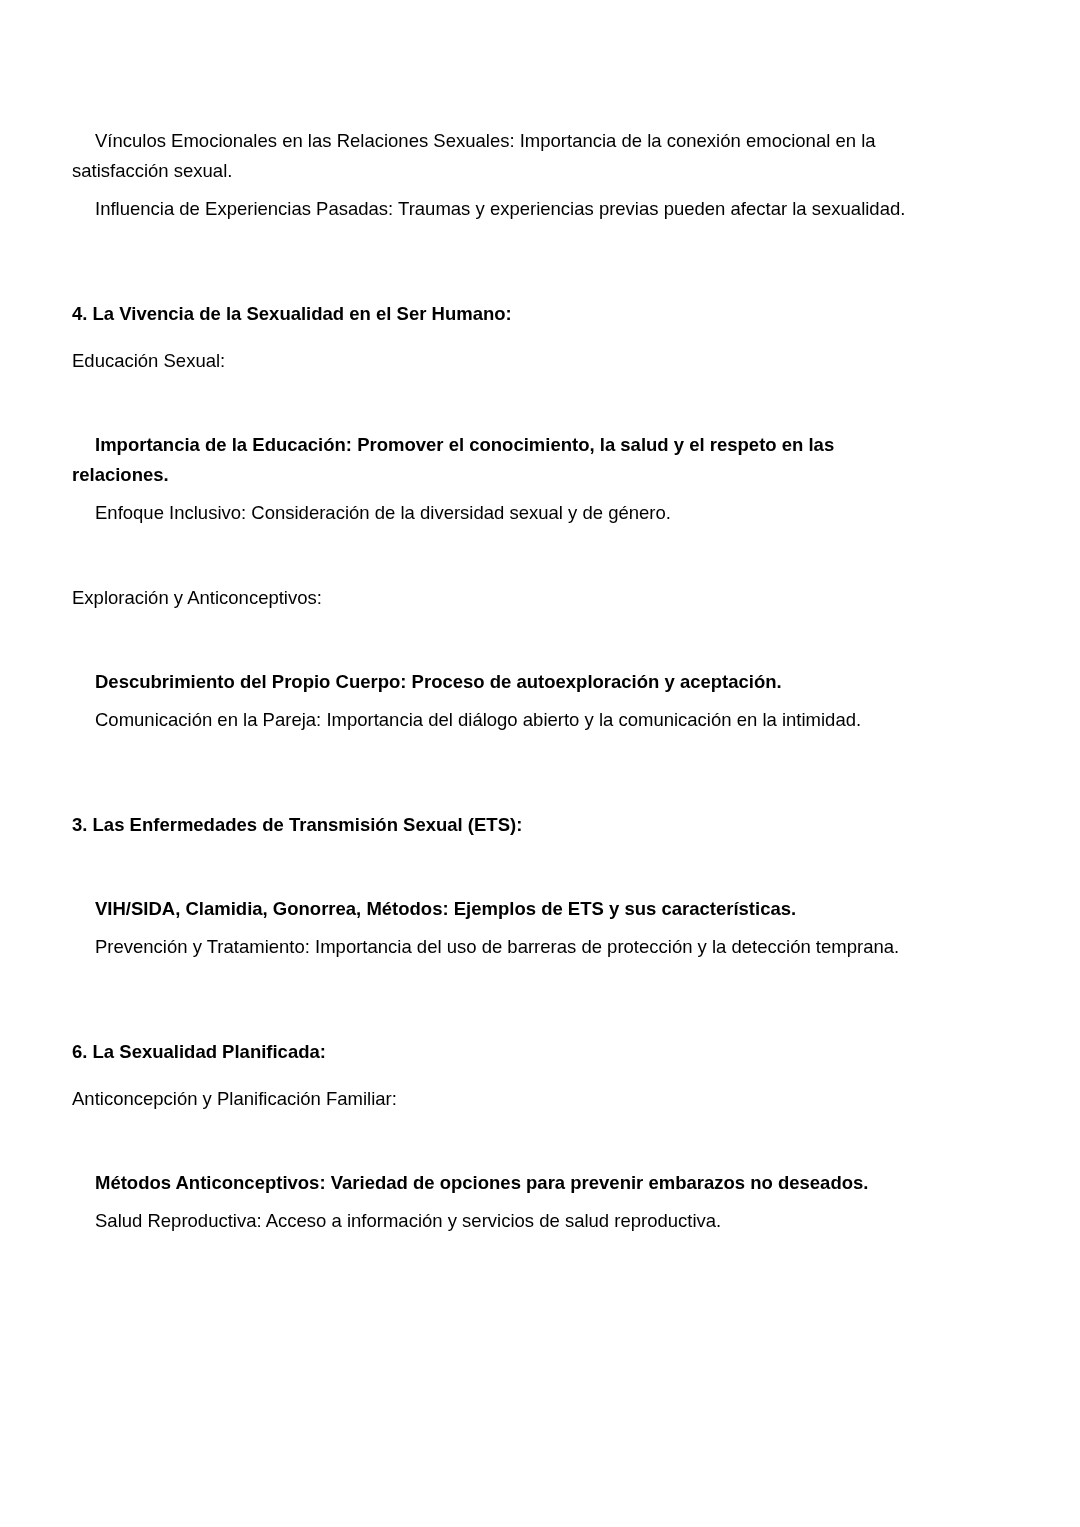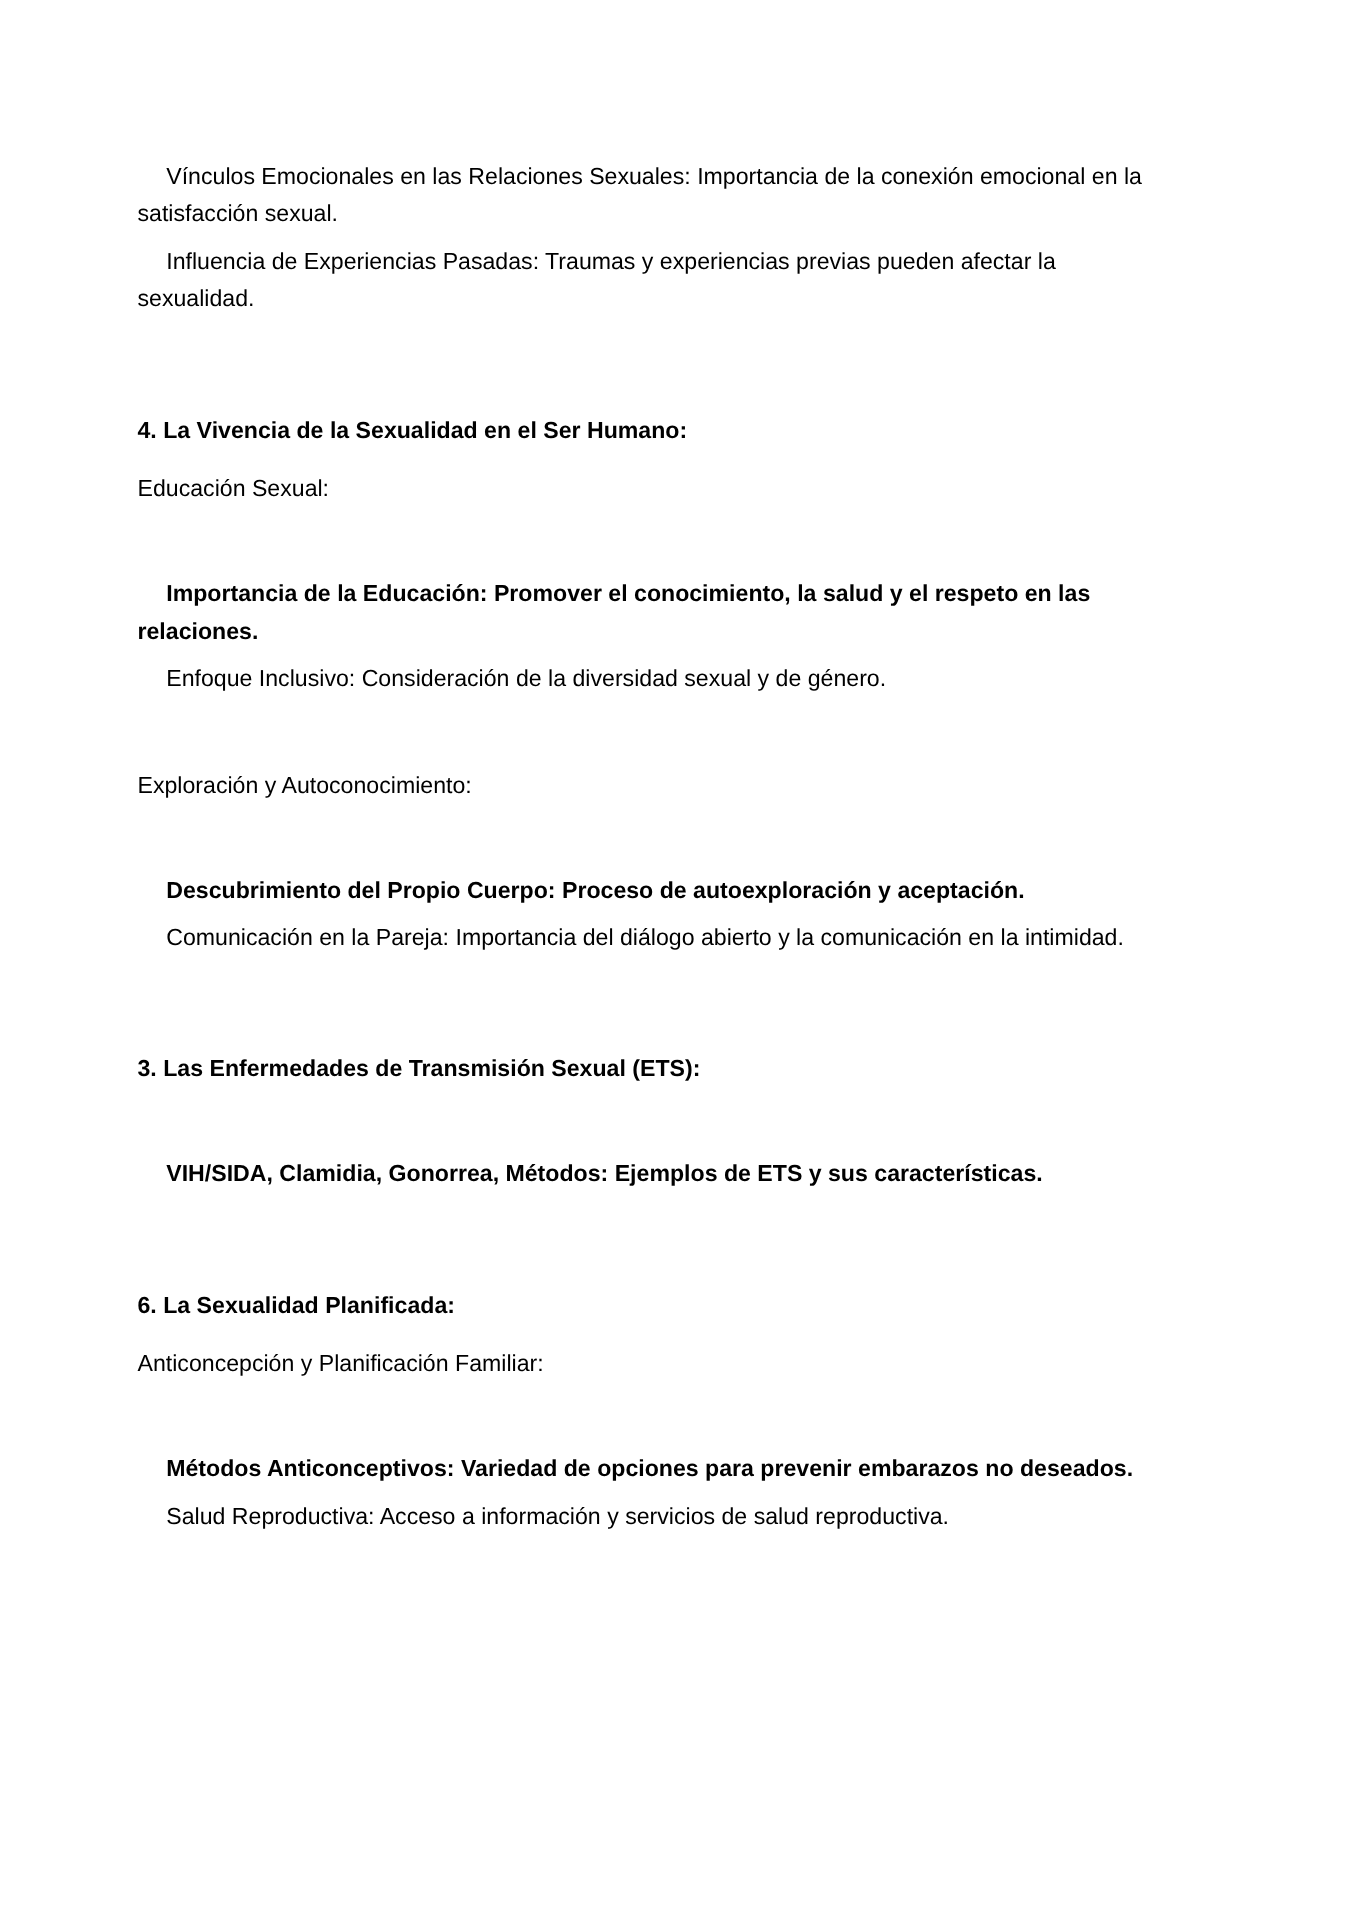--- a/index.html
+++ b/index.html
@@ -5,21 +5,21 @@
   * { margin: 0; padding: 0; box-sizing: border-box; }
   html, body { background: #ffffff; }
   .page {
     width: 1080px;
     height: 1299px;
     background: #ffffff;
     color: #000000;
     font-family: "Liberation Sans", "DejaVu Sans", sans-serif;
     font-size: 18.5px;
     line-height: 30px;
-    padding: 126px 153px 0 110px;
+    padding: 126px 153px 0 72px;
     overflow: hidden;
   }
   .doc-paragraph {
     text-indent: 23px;
     margin-top: 8px;
     font-weight: 400;
   }
   .doc-paragraph.first-after-label {
     margin-top: 54px;
     font-weight: bold;
@@ -44,25 +44,26 @@
 
 <div class="page">
 
   <p class="doc-paragraph first">Vínculos Emocionales en las Relaciones Sexuales: Importancia de la conexión emocional en la satisfacción sexual.</p>
   <p class="doc-paragraph">Influencia de Experiencias Pasadas: Traumas y experiencias previas pueden afectar la sexualidad.</p>
 
   <p class="doc-heading">4. La Vivencia de la Sexualidad en el Ser Humano:</p>
   <p class="doc-label">Educación Sexual:</p>
   <p class="doc-paragraph first-after-label">Importancia de la Educación: Promover el conocimiento, la salud y el respeto en las relaciones.</p>
   <p class="doc-paragraph">Enfoque Inclusivo: Consideración de la diversidad sexual y de género.</p>
-  <p class="doc-label standalone">Exploración y Autoconocimiento:</p>
+  <p class="doc-label standalone">Exploración y Anticonceptivos:</p>
   <p class="doc-paragraph first-after-label">Descubrimiento del Propio Cuerpo: Proceso de autoexploración y aceptación.</p>
   <p class="doc-paragraph">Comunicación en la Pareja: Importancia del diálogo abierto y la comunicación en la intimidad.</p>
 
   <p class="doc-heading">3. Las Enfermedades de Transmisión Sexual (ETS):</p>
   <p class="doc-paragraph first-after-label">VIH/SIDA, Clamidia, Gonorrea, Métodos: Ejemplos de ETS y sus características.</p>
+  <p class="doc-paragraph">Prevención y Tratamiento: Importancia del uso de barreras de protección y la detección temprana.</p>
 
   <p class="doc-heading">6. La Sexualidad Planificada:</p>
   <p class="doc-label">Anticoncepción y Planificación Familiar:</p>
   <p class="doc-paragraph first-after-label">Métodos Anticonceptivos: Variedad de opciones para prevenir embarazos no deseados.</p>
   <p class="doc-paragraph">Salud Reproductiva: Acceso a información y servicios de salud reproductiva.</p>
 
 </div>
 
 </body></html>

